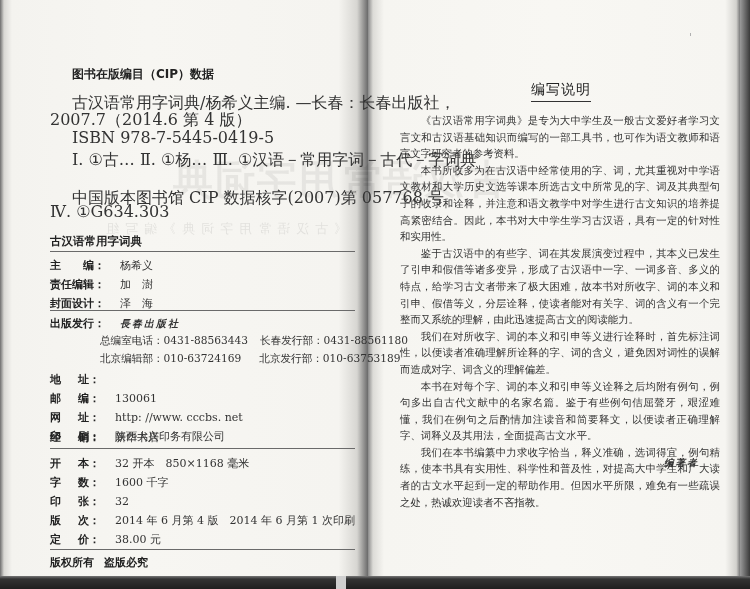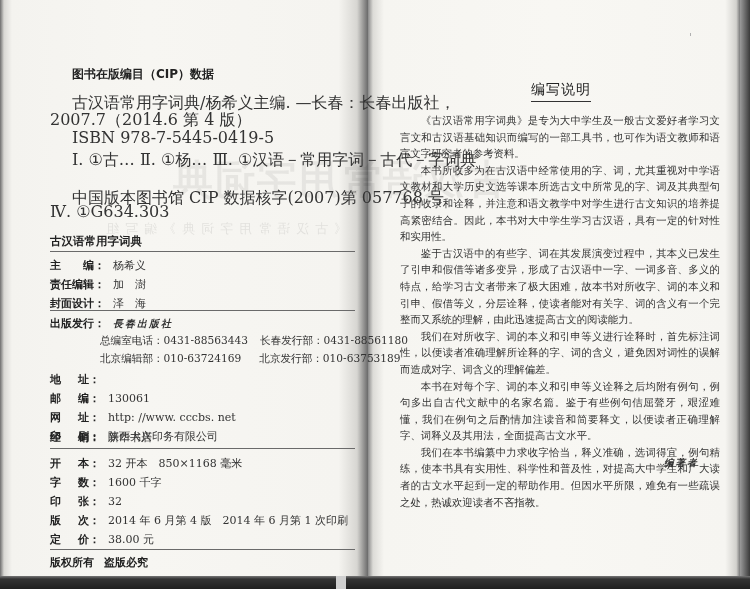--- a/index.html
+++ b/index.html
@@ -48,21 +48,21 @@
 
   .book-title { left: 50px; top: 236px; font-family: "DejaVu Sans", sans-serif; font-weight: bold; font-size: 11.5px; color: #222; }
   .rule { position: absolute; left: 50px; width: 305px; height: 1px; background: #6a6a6a; }
   .rule-1 { top: 251px; }
   .rule-2 { top: 310px; }
   .rule-3 { top: 448px; }
 
   .row { position: absolute; left: 50px; font-size: 11px; color: #2a2a2a; white-space: nowrap; }
   .row .lbl { display: inline-block; font-family: Liberation Sans, sans-serif; font-weight: bold; color: #222; }
   .row .lbl.sp { width: 50px; display: inline-flex; justify-content: space-between; }
-  .row .val { display: inline-block; margin-left: 8px; color: #333; }
+  .row .val { display: inline-block; margin-left: 15px; color: #333; }
 
   .r-editor { top: 258px; }
   .r-resp { top: 277px; }
   .r-cover { top: 296px; }
   .r-pub { top: 316px; }
   .pub-logo { font-family: "DejaVu Serif", serif; font-style: italic; font-weight: bold; letter-spacing: 2px; font-size: 10px; color: #1e1e1e; }
   .phones { position: absolute; left: 100px; font-size: 10.6px; color: #333; white-space: nowrap; }
   .ph-1 { top: 334px; }
   .ph-2 { top: 352px; }
   .ph-2 .gap, .ph-1 .gap { display: inline-block; width: 12px; }

